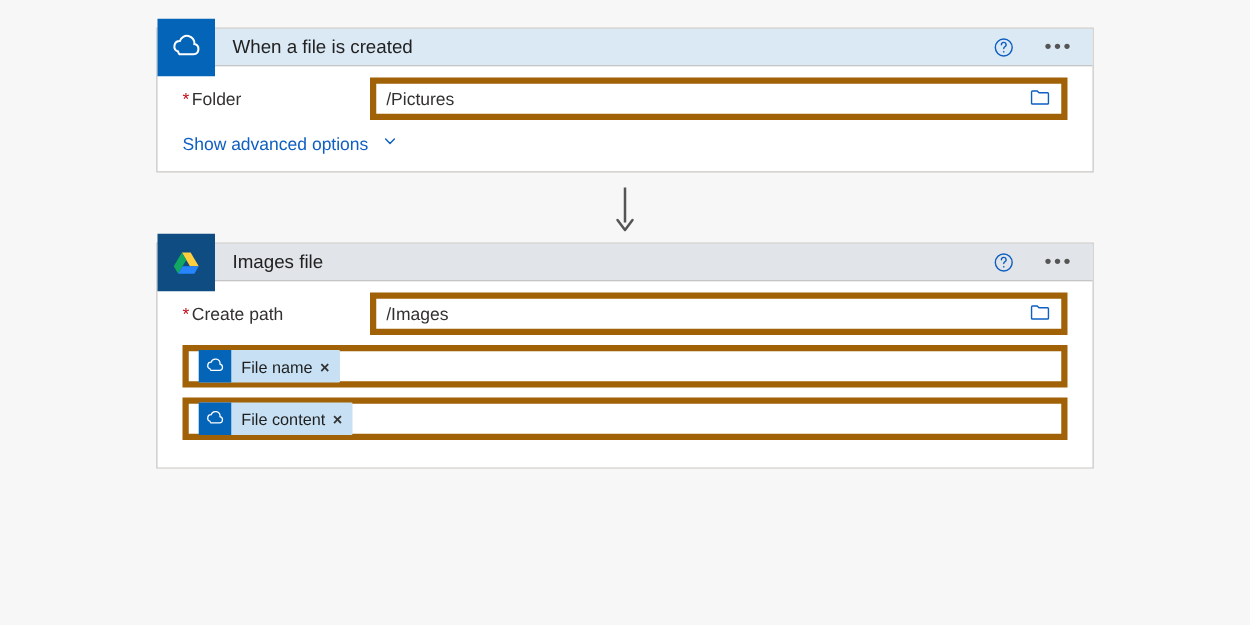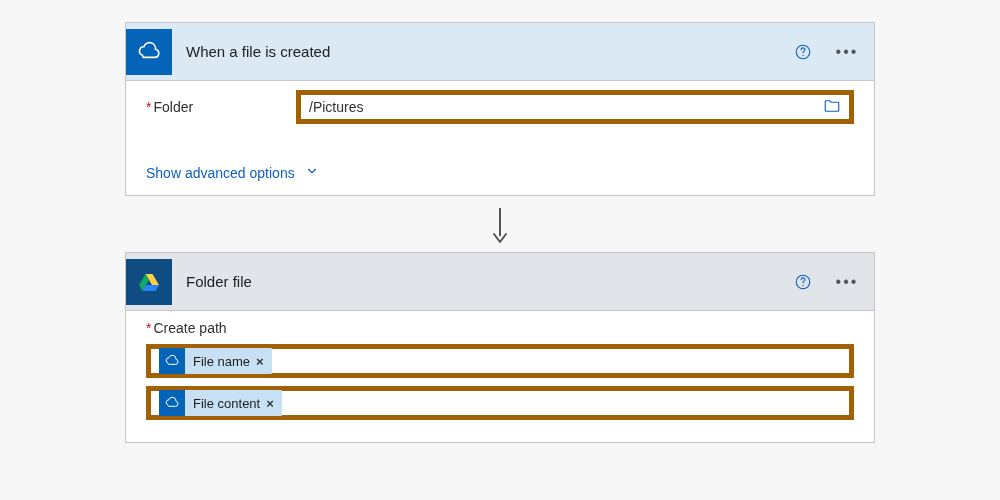--- a/index.html
+++ b/index.html
@@ -13,21 +13,21 @@
     padding-top: 22px;
   }
   .flow { width: 750px; }
   .card {
     border: 1px solid #c8c6c4;
     background: #fff;
   }
   .card-header {
     display: flex;
     align-items: center;
-    height: 58px;
+    height: 30px;
     padding: 0 12px 0 0;
     gap: 14px;
     border-bottom: 1px solid #c8c6c4;
   }
   .card-header.onedrive { background: #dbe9f5; }
   .card-header.gdrive   { background: #e1e5e9; }
   .icon-box {
     width: 46px; height: 46px;
     display: flex; align-items: center; justify-content: center;
     flex: none;
@@ -81,21 +81,21 @@
   }
   .token .token-icon {
     width: 26px; height: 26px;
     background: #0364b8;
     display: flex; align-items: center; justify-content: center;
     margin-right: 8px;
     flex: none;
   }
   .token .token-x { margin-left: 6px; font-weight: bold; color: #333; cursor: pointer; }
   .adv-link {
-    margin-top: 32px;
+    margin-top: 2px;
     color: #0e5fc1;
     font-size: 14px;
     display: inline-flex;
     align-items: center;
     gap: 10px;
     cursor: pointer;
     justify-content: center;
   }
   .arrow-between {
     display: flex; justify-content: center;
@@ -158,36 +158,44 @@
 
   <div class="card">
     <div class="card-header gdrive">
       <div class="icon-box gdrive">
         <svg width="24" height="24" viewBox="0 0 24 24">
           <path d="M8.5 4 L15.5 4 L22 15 L15 15 Z" fill="#ffcf3f"></path>
           <path d="M8.5 4 L2 15 L5.5 21 L12 10 Z" fill="#11a861"></path>
           <path d="M22 15 L18.5 21 L5.5 21 L9 15 Z" fill="#2684fc"></path>
         </svg>
       </div>
-      <div class="card-title">Folder file</div>
+      <div class="card-title">Images file</div>
       <button class="help-btn">
         <svg width="18" height="18" viewBox="0 0 24 24">
             <circle cx="12" cy="12" r="9" stroke="#0e5fc1" stroke-width="1.5" fill="none"></circle>
             <path d="M9.5 9a2.5 2.5 0 1 1 3.5 2.3c-.8.4-1 1-1 1.7" stroke="#0e5fc1" stroke-width="1.5" fill="none" stroke-linecap="round"></path>
             <circle cx="12" cy="16.5" r="0.9" fill="#0e5fc1"></circle>
           </svg>
       </button>
       <button class="more-btn">•••</button>
     </div>
     <div class="card-body">
 
       <div class="field-row">
         <div class="field-label">
           <span class="req">*</span><span>Create path</span>
         </div>
+        <div class="field-input">
+          <input type="text" value="/Images" style="">
+          <span class="folder-icon">
+            <svg width="18" height="18" viewBox="0 0 24 24">
+                <path d="M3 6a1 1 0 0 1 1-1h5l2 2h9a1 1 0 0 1 1 1v10a1 1 0 0 1-1 1H4a1 1 0 0 1-1-1V6z" stroke="#0e5fc1" stroke-width="1.5" fill="none"></path>
+              </svg>
+          </span>
+        </div>
       </div>
 
       <div class="field-row">
         <div class="field-input">
           <span class="token">
             <span class="token-icon">
               <svg width="16" height="16" viewBox="0 0 24 24">
                   <path d="M6 15a4 4 0 0 1 1.3-7.8A5.5 5.5 0 0 1 18 9.5 3.8 3.8 0 0 1 17.5 17H7a4 4 0 0 1-1-2z" stroke="#fff" stroke-width="1.5" fill="none"></path>
                 </svg>
             </span>

